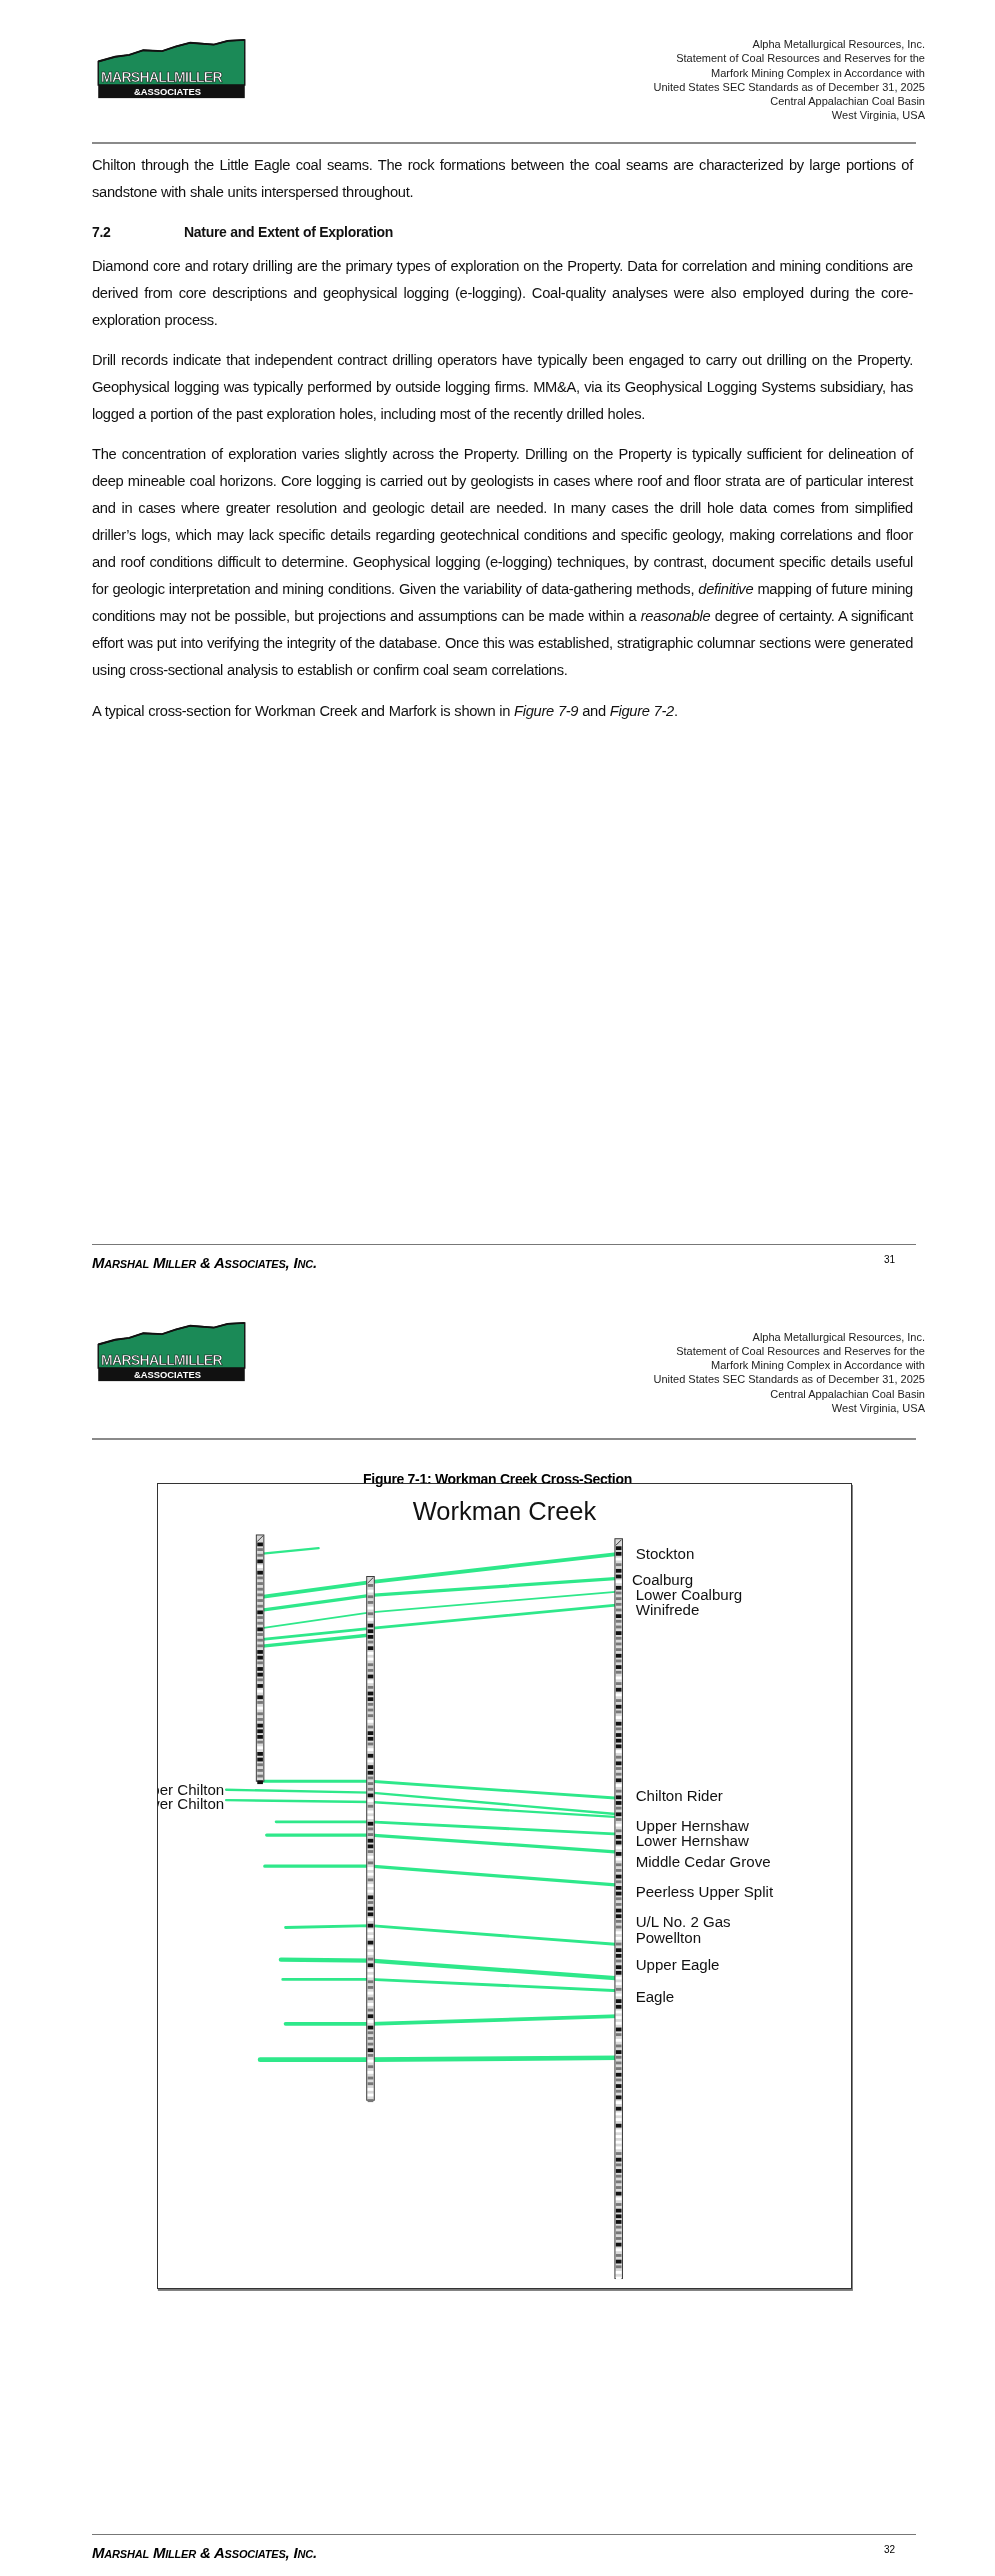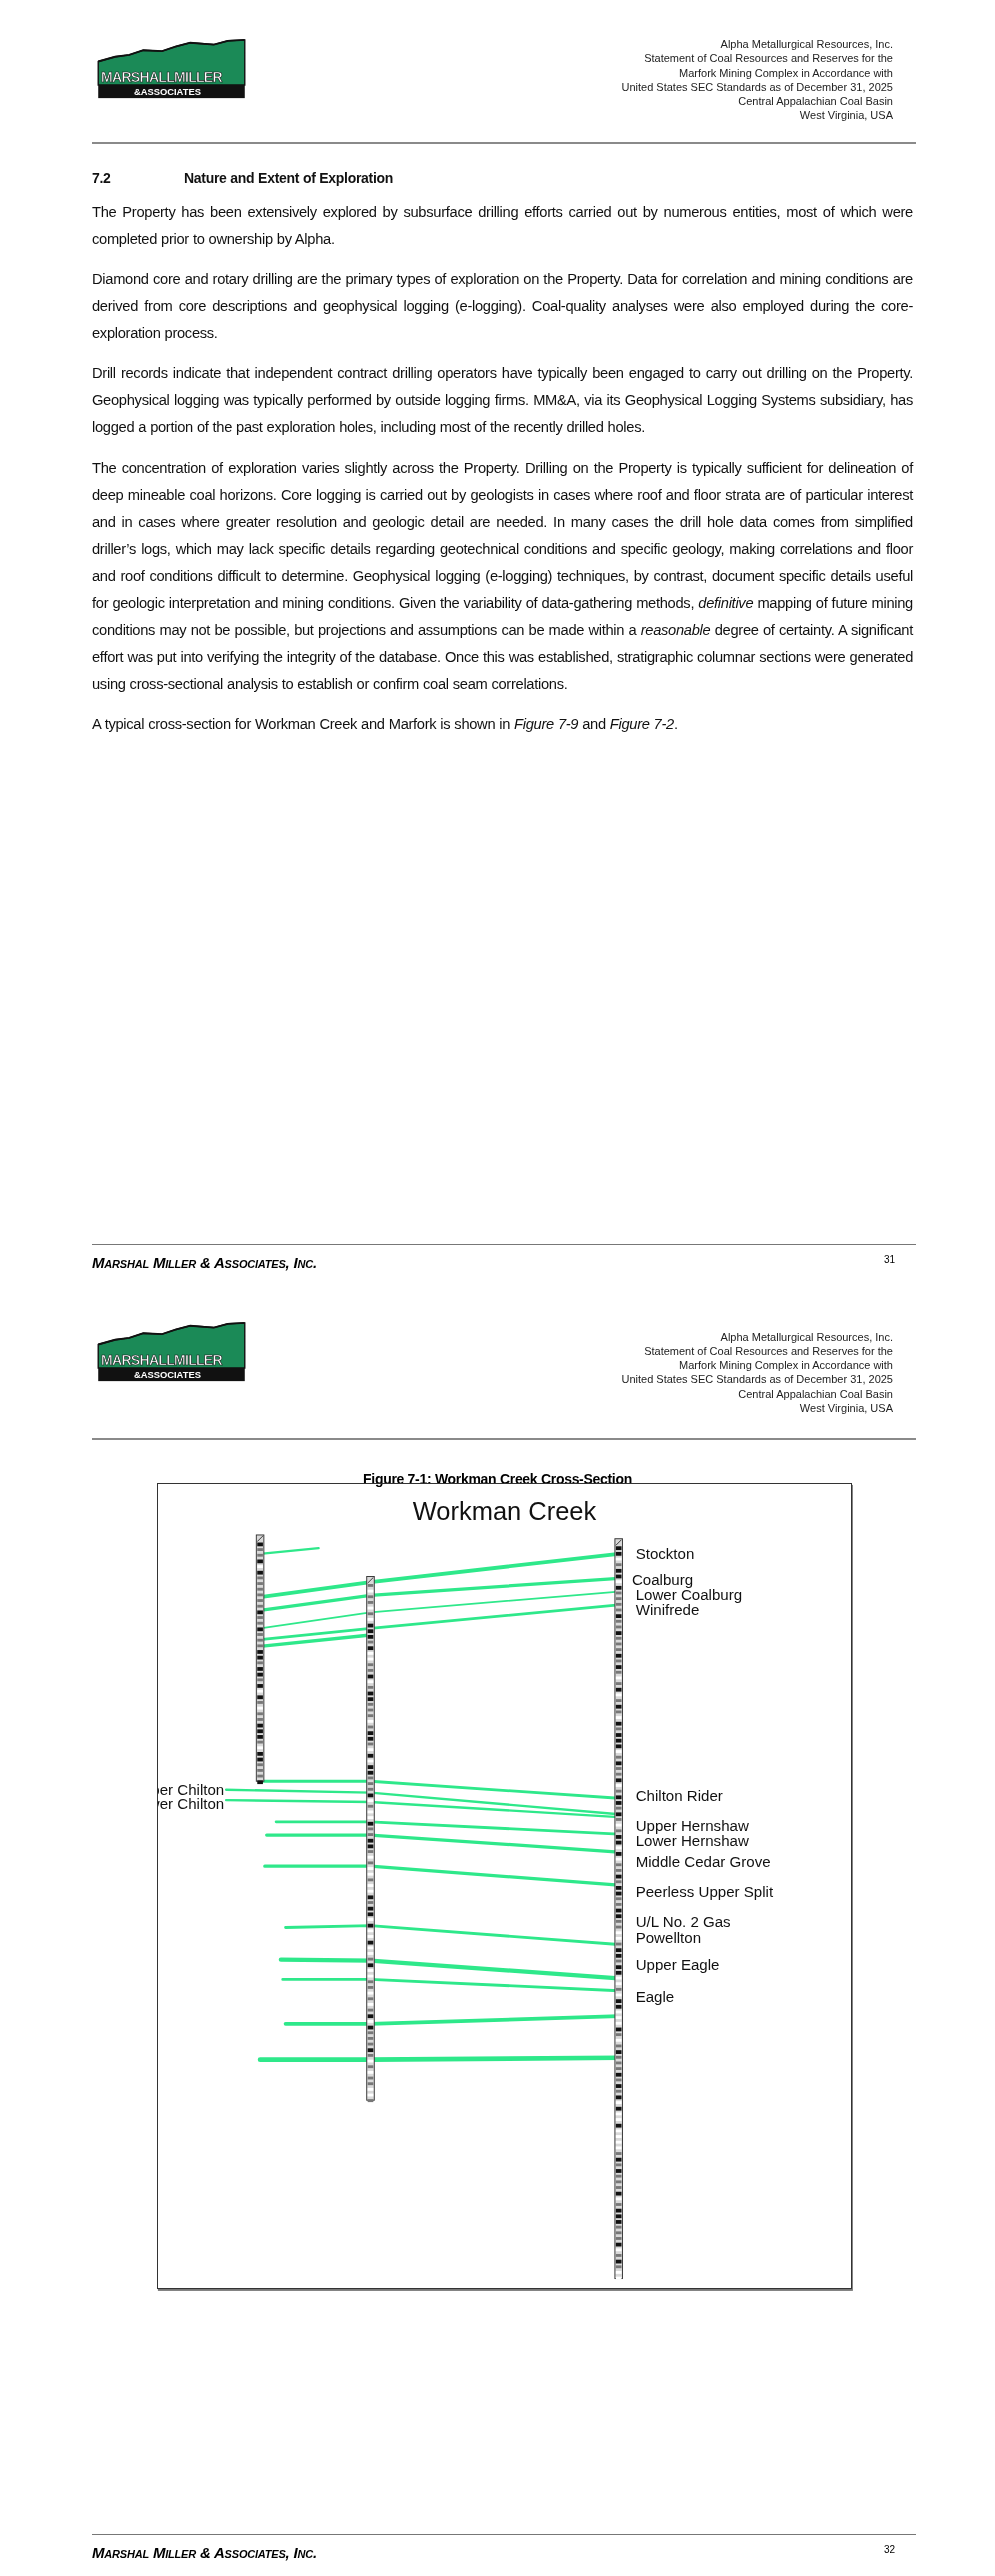--- a/index.html
+++ b/index.html
@@ -1,21 +1,21 @@
 <!DOCTYPE html>
 <html style="font-size:15px"><head>
 <meta charset="utf-8">
 <style>
   html, body { margin:0; padding:0; background:#ffffff; }
   body { width:995px; height:2576px; position:relative; overflow:hidden; font-family:"Liberation Sans", sans-serif; color:#000; }
   .page { position:absolute; left:0; width:995px; background:#fff; }
   #page1 { top:0; height:1293px; }
   #page2 { top:1307px; height:1269px; }
   .logo { position:absolute; left:96px; width:151px; height:62px; }
-  .hdr-text { position:absolute; right:102px; text-align:right; font-family:"Liberation Sans Narrow","Liberation Sans", sans-serif; font-size:11px; line-height:14.3px; color:#222; }
+  .hdr-text { position:absolute; right:70px; text-align:right; font-family:"Liberation Sans Narrow","Liberation Sans", sans-serif; font-size:11px; line-height:14.3px; color:#222; }
   .hdr-rule { position:absolute; left:92px; width:824px; height:1.9px; background:#8a8a8a; }
   .body-text { position:absolute; left:92px; width:821px; font-family:"Liberation Sans", sans-serif; font-size:14.7px; line-height:27px; text-align:justify; color:#111; letter-spacing:-0.3px; word-spacing:0.2px; }
   .body-text p { margin:0 0 13.2px 0; }
   .section-h { font-family:"Liberation Sans", sans-serif; font-weight:bold; font-size:14px; margin:13.2px 0 7.5px 0; line-height:26.4px; letter-spacing:-0.3px; }
   .section-h .num { display:inline-block; width:92px; }
   .foot-rule { position:absolute; left:92px; width:824px; height:0.9px; background:#777; }
   .foot-left { position:absolute; left:92px; font-style:italic; font-weight:bold; font-size:15px; font-variant:small-caps; letter-spacing:-0.2px; }
   .foot-right { position:absolute; right:100px; font-size:10px; }
   .caption { position:absolute; left:0; width:995px; text-align:center; font-weight:bold; font-size:14px; letter-spacing:-0.3px; }
   .fig-box { position:absolute; left:157px; width:693px; height:804px; border:1.4px solid #333; box-shadow:0.9px 1.9px 0 #777; }
@@ -39,24 +39,24 @@
     <div>Alpha Metallurgical Resources, Inc.</div>
     <div>Statement of Coal Resources and Reserves for the</div>
     <div>Marfork Mining Complex in Accordance with</div>
     <div>United States SEC Standards as of December 31, 2025</div>
     <div>Central Appalachian Coal Basin</div>
     <div>West Virginia, USA</div>
   </div>
   <div class="hdr-rule" style="top:142px;"></div>
 
   <div class="body-text" style="top:152px;">
+    <p>Chilton through the Little Eagle coal seams.  The rock formations between the coal seams are characterized by large portions of sandstone with shale units interspersed throughout.</p>
     <div class="section-h">
       <span class="num">7.2</span><span>Nature and Extent of Exploration</span>
     </div>
-    <p>The Property has been extensively explored by subsurface drilling efforts carried out by numerous entities, most of which were completed prior to ownership by Alpha.</p>
     <p>Diamond core and rotary drilling are the primary types of exploration on the Property.  Data for correlation and mining conditions are derived from core descriptions and geophysical logging (e-logging).  Coal-quality analyses were also employed during the core-exploration process.</p>
     <p>Drill records indicate that independent contract drilling operators have typically been engaged to carry out drilling on the Property.  Geophysical logging was typically performed by outside logging firms.  MM&amp;A, via its Geophysical Logging Systems subsidiary, has logged a portion of the past exploration holes, including most of the recently drilled holes.</p>
     <p><span>The concentration of exploration varies slightly across the Property.  Drilling on the Property is typically sufficient for delineation of deep mineable coal horizons.  Core logging is carried out by geologists in cases where roof and floor strata are of particular interest and in cases where greater resolution and geologic detail are needed.  In many cases the drill hole data comes from simplified driller’s logs, which may lack specific details regarding geotechnical conditions and specific geology, making correlations and floor and roof conditions difficult to determine.  Geophysical logging (e-logging) techniques, by contrast, document specific details useful for geologic interpretation and mining conditions.  Given the variability of data-gathering methods, </span><em>definitive</em><span> mapping of future mining conditions may not be possible, but projections and assumptions can be made within a </span><em>reasonable</em><span> degree of certainty.  A significant effort was put into verifying the integrity of the database.  Once this was established, stratigraphic columnar sections were generated using cross-sectional analysis to establish or confirm coal seam correlations.</span></p>
     <p><span>A typical cross-section for Workman Creek and Marfork is shown in </span><em>Figure 7-9</em><span> and </span><em>Figure 7-2</em><span>.</span></p>
   </div>
 
   <div class="foot-rule" style="top:1244px;"></div>
   <div class="foot-left" style="top:1254px;">Marshal Miller &amp; Associates, Inc.</div>
   <div class="foot-right" style="top:1254px;">31</div>
 </div>

